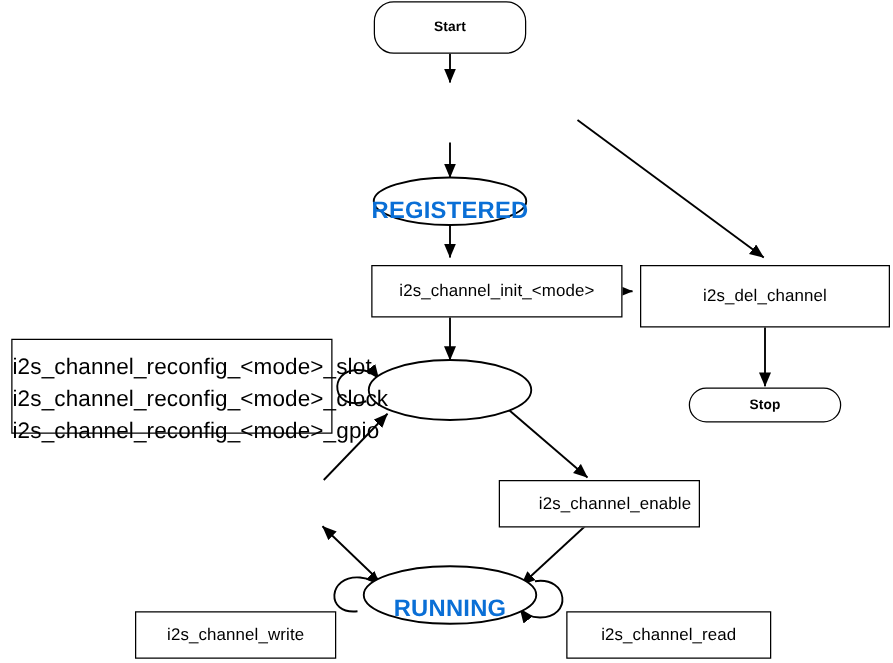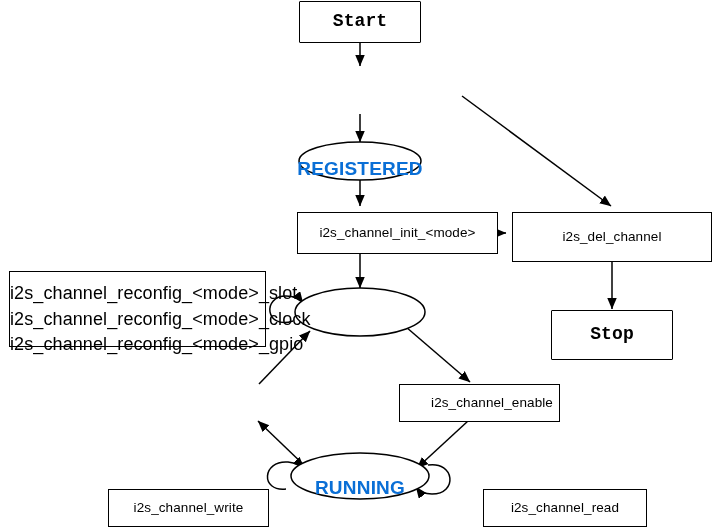--- a/index.html
+++ b/index.html
@@ -34,24 +34,23 @@
     text-align: center;
     background: #ffffff;
     border: 1.6px solid #000000;
     color: #000000;
     font-size: 13.5px;
     line-height: 1.28;
     letter-spacing: 0.1px;
   }
   .node.rect { border-radius: 0; }
   .node.terminal {
-    border-radius: 1px;
+    border-radius: 16px;
     font-weight: bold;
-    font-size: 18px;
-    font-family: Liberation Mono, monospace;
+    font-size: 11px;
   }
   .node.multiline {
     display: block;
     padding-top: 9px;
     font-size: 18px;
     line-height: 1.42;
   }
   .state-label {
     position: absolute;
     display: flex;
@@ -121,40 +120,40 @@
 
 
   <div class="node rect" style="left:261px; top:212px; width:201px; height:42px;margin-left:36px;">
     <span>i2s_channel_init_&lt;mode&gt;</span>
   </div>
 
   <div class="node rect" style="left:512px; top:212px; width:200px; height:50px;">
     <span>i2s_del_channel</span>
   </div>
 
-  <div class="node terminal" style="left:551px; top:310px; width:122px; height:50px;">
+  <div class="node terminal" style="left:551px; top:310px; width:122px; height:28px;">
     <span>Stop</span>
   </div>
 
   <div class="node rect multiline" style="left:9px; top:271px; width:257px; height:76px;">
     <span class="lbl-line">i2s_channel_reconfig_&lt;mode&gt;_slot</span>
     <span class="lbl-line">i2s_channel_reconfig_&lt;mode&gt;_clock</span>
     <span class="lbl-line">i2s_channel_reconfig_&lt;mode&gt;_gpio</span>
   </div>
 
 
   <div class="node rect" style="left:399px; top:384px; width:161px; height:38px;padding-left:25px;">
     <span>i2s_channel_enable</span>
   </div>
 
   <div class="node rect" style="left:108px; top:489px; width:161px; height:38px;">
     <span>i2s_channel_write</span>
   </div>
 
-  <div class="node rect" style="left:453px; top:489px; width:164px; height:38px;margin-left:30px;">
+  <div class="node rect" style="left:453px; top:489px; width:164px; height:38px;">
     <span>i2s_channel_read</span>
   </div>
 
   <div class="state-label" style="left:299px; top:142px; width:122px; height:38px;">
     <span>REGISTERED</span>
   </div>
 
 
   <div class="state-label" style="left:291px; top:453px; width:138px; height:46px;">
     <span>RUNNING</span>

